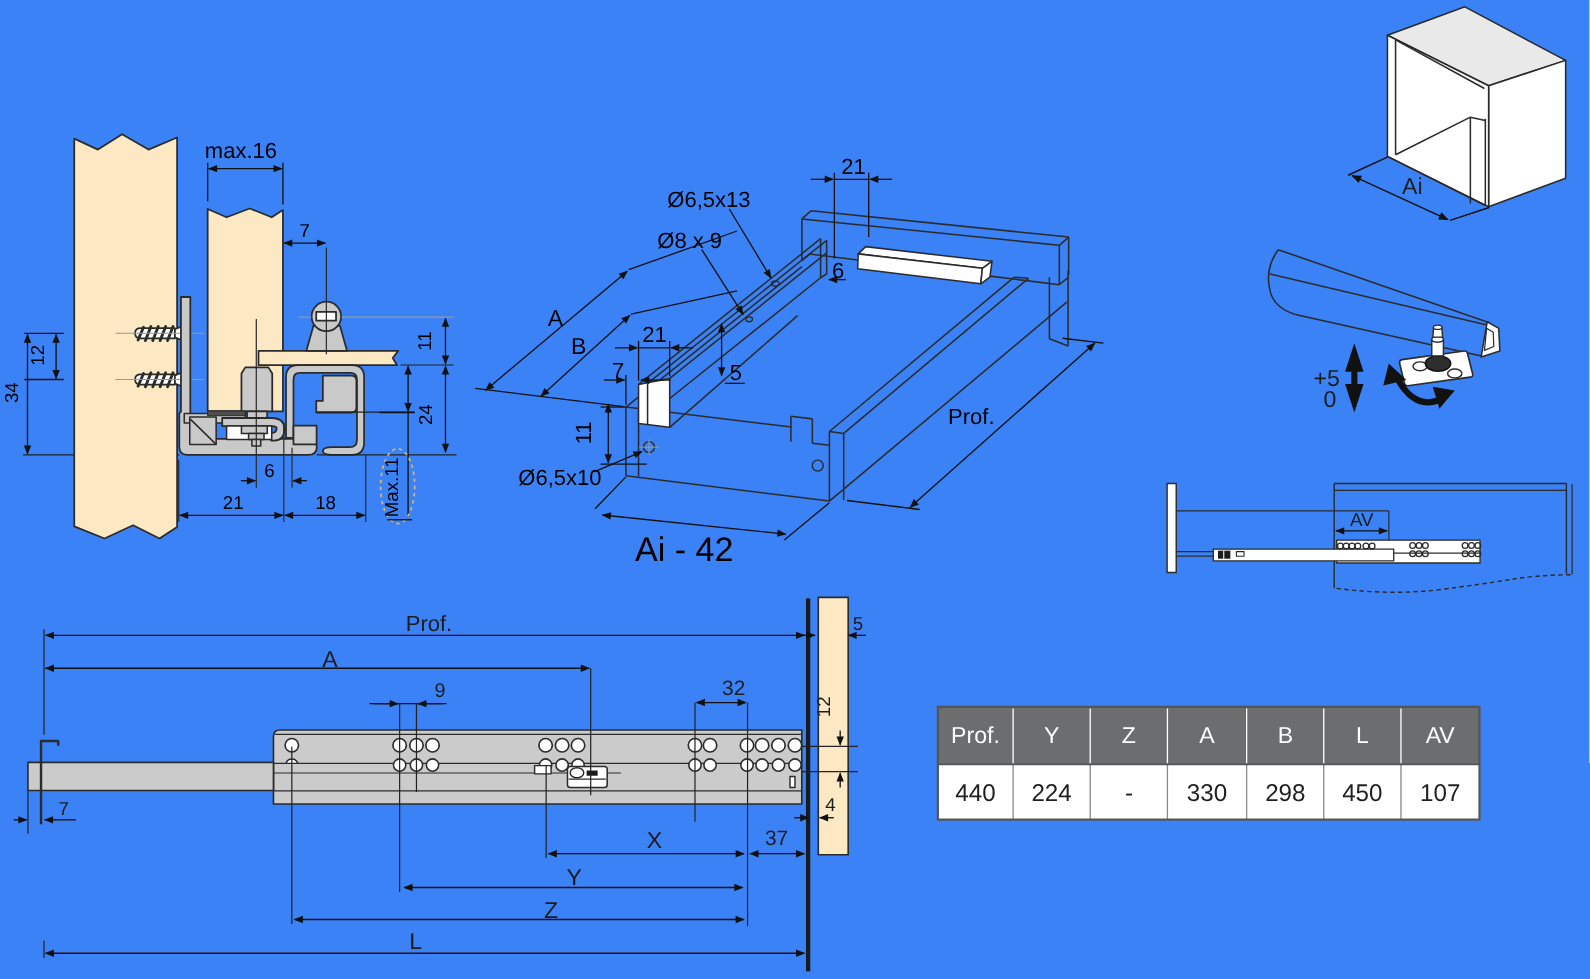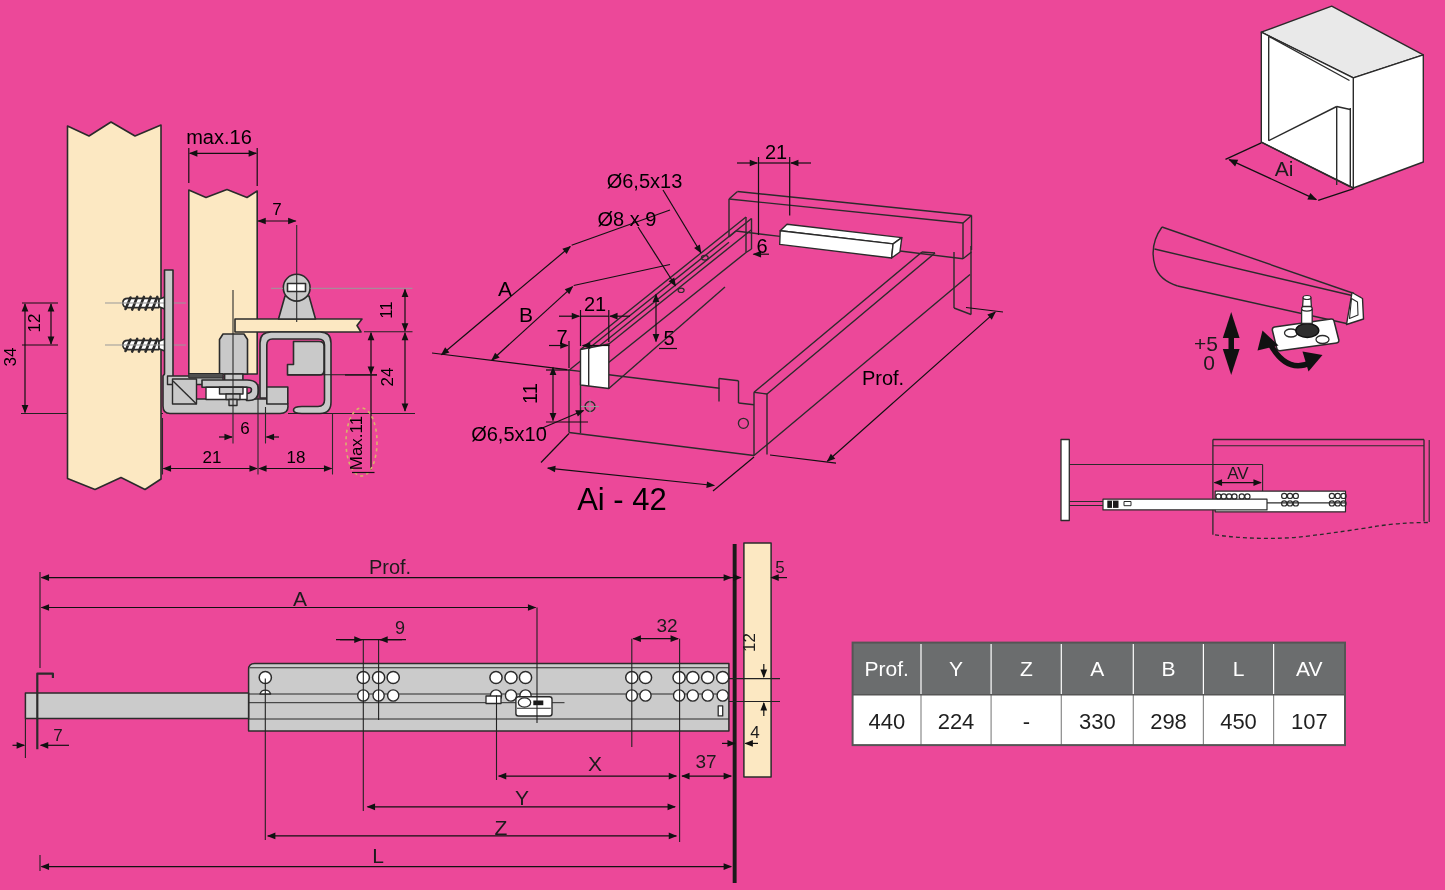--- a/index.html
+++ b/index.html
@@ -1,16 +1,16 @@
 <!DOCTYPE html>
 <html><head>
 <meta charset="utf-8">
 <style>
   html,body{margin:0;padding:0;background:#ffffff;}
-  .page{position:relative;width:1445px;height:890px;background:#ec4899;overflow:hidden;
+  .page{position:relative;width:1445px;height:890px;background:#3b82f6;overflow:hidden;
         font-family:"Liberation Sans", sans-serif;}
   svg{position:absolute;top:0;left:0;}
   text{font-family:"Liberation Sans", sans-serif;}
 </style>
 </head>
 <body>
 <div class="page">
 <svg width="1445" height="890" viewBox="0 0 1445 890">
 <defs>
 <marker id="ar" viewBox="0 0 10 10" refX="9" refY="5" markerWidth="11" markerHeight="7" orient="auto-start-reverse">

